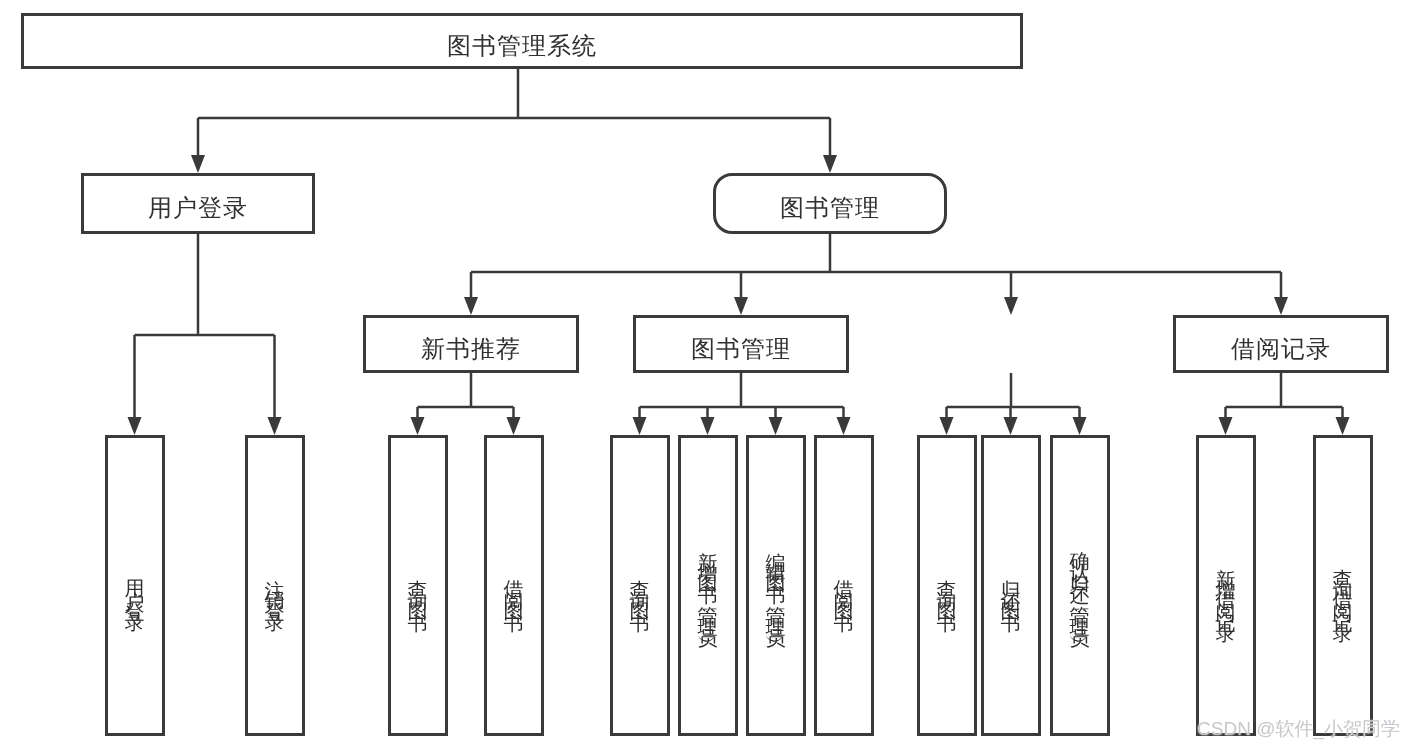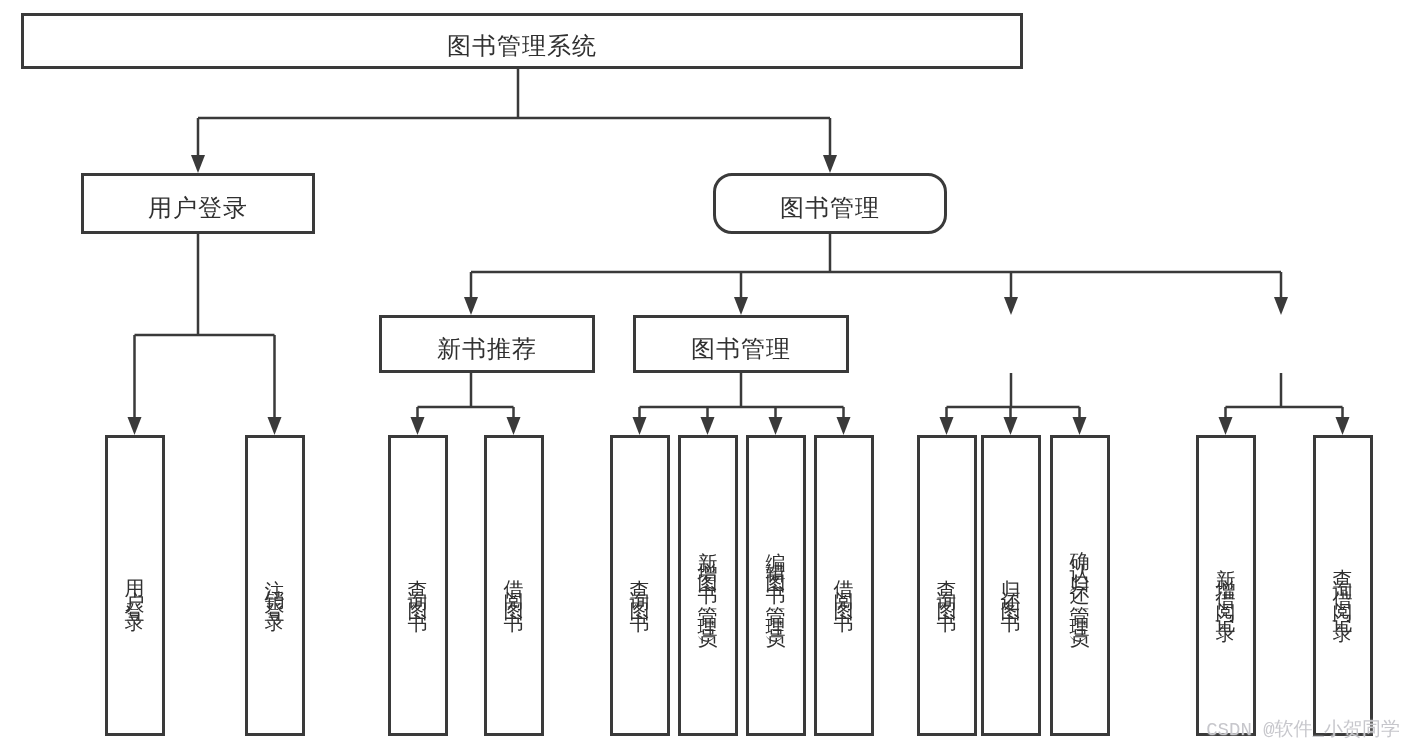--- a/index.html
+++ b/index.html
@@ -18,21 +18,21 @@
   .node-root{left:21px;top:13px;width:1002px;height:56px;}
   .node-l2{top:173px;width:234px;height:61px;}
   .node-l3{top:315px;width:216px;height:58px;}
   .leaf{top:435px;width:60px;height:301px;}
   .leaf span{
     writing-mode:vertical-rl;text-orientation:mixed;
     font-size:20px;letter-spacing:11px;line-height:1;white-space:nowrap;
   }
   .watermark{
     position:absolute;right:5px;bottom:5px;z-index:3;
-    font-size:19px;color:#c7c7cc;text-shadow:0 0 2px #ffffff;white-space:nowrap;font-family:Liberation Mono, monospace;
+    font-size:19px;color:#c7c7cc;text-shadow:0 0 2px #ffffff;white-space:nowrap;
   }
   .wire{stroke:#3a3a3a;stroke-width:2.5;fill:none;}
   .arrow{fill:#3a3a3a;stroke:none;}
 </style>
 </head>
 <body>
 
 <div class="stage">
 
   <svg class="wires" viewBox="0 0 1405 747">
@@ -75,25 +75,28 @@
     <span>图书管理系统</span>
   </div>
 
   <div class="node node-h node-l2" style="left:81px;">
     <span>用户登录</span>
   </div>
   <div class="node node-h node-l2" style="left:713px;border-radius:19px;">
     <span>图书管理</span>
   </div>
 
-  <div class="node node-h node-l3" style="left:379px;">
+  <div class="node node-h node-l3" style="left:363px;">
     <span>新书推荐</span>
   </div>
   <div class="node node-h node-l3" style="left:633px;">
     <span>图书管理</span>
+  </div>
+  <div class="node node-h node-l3" style="left:1173px;">
+    <span>借阅记录</span>
   </div>
 
   <div class="node leaf" style="left:105px;">
     <span>用户登录</span>
   </div>
   <div class="node leaf" style="left:245px;">
     <span>注销登录</span>
   </div>
 
   <div class="node leaf" style="left:388px;">

